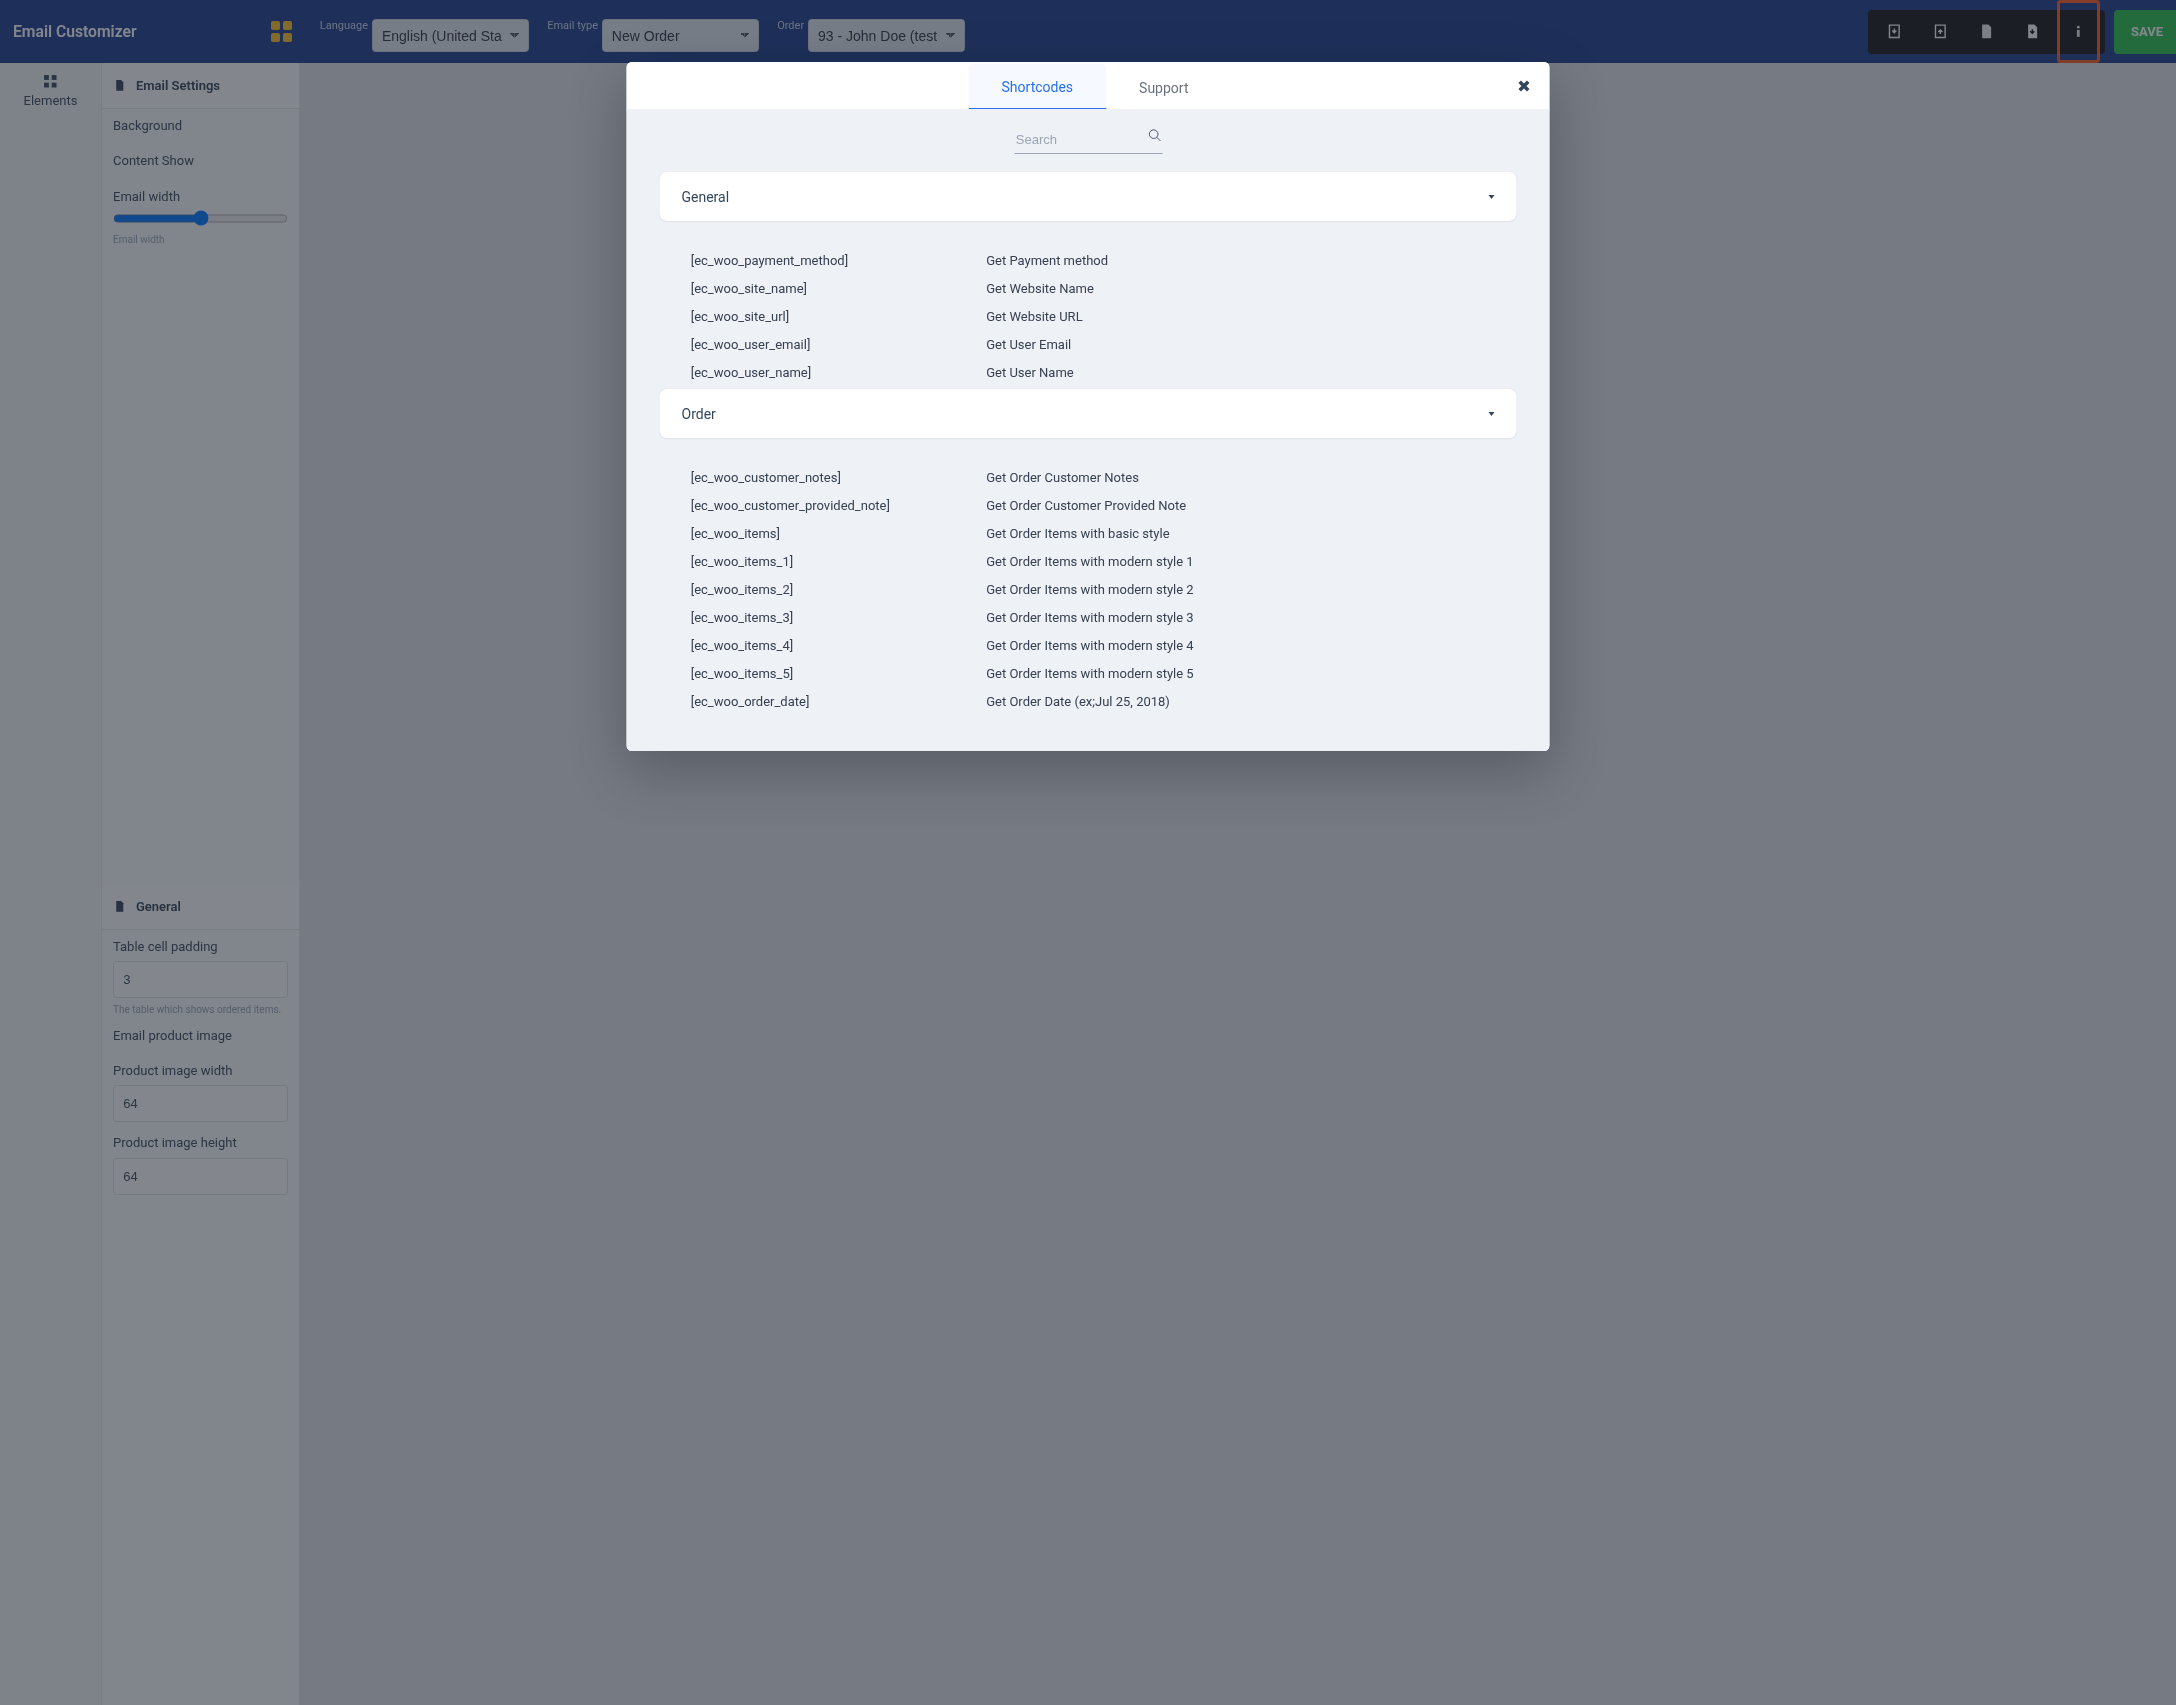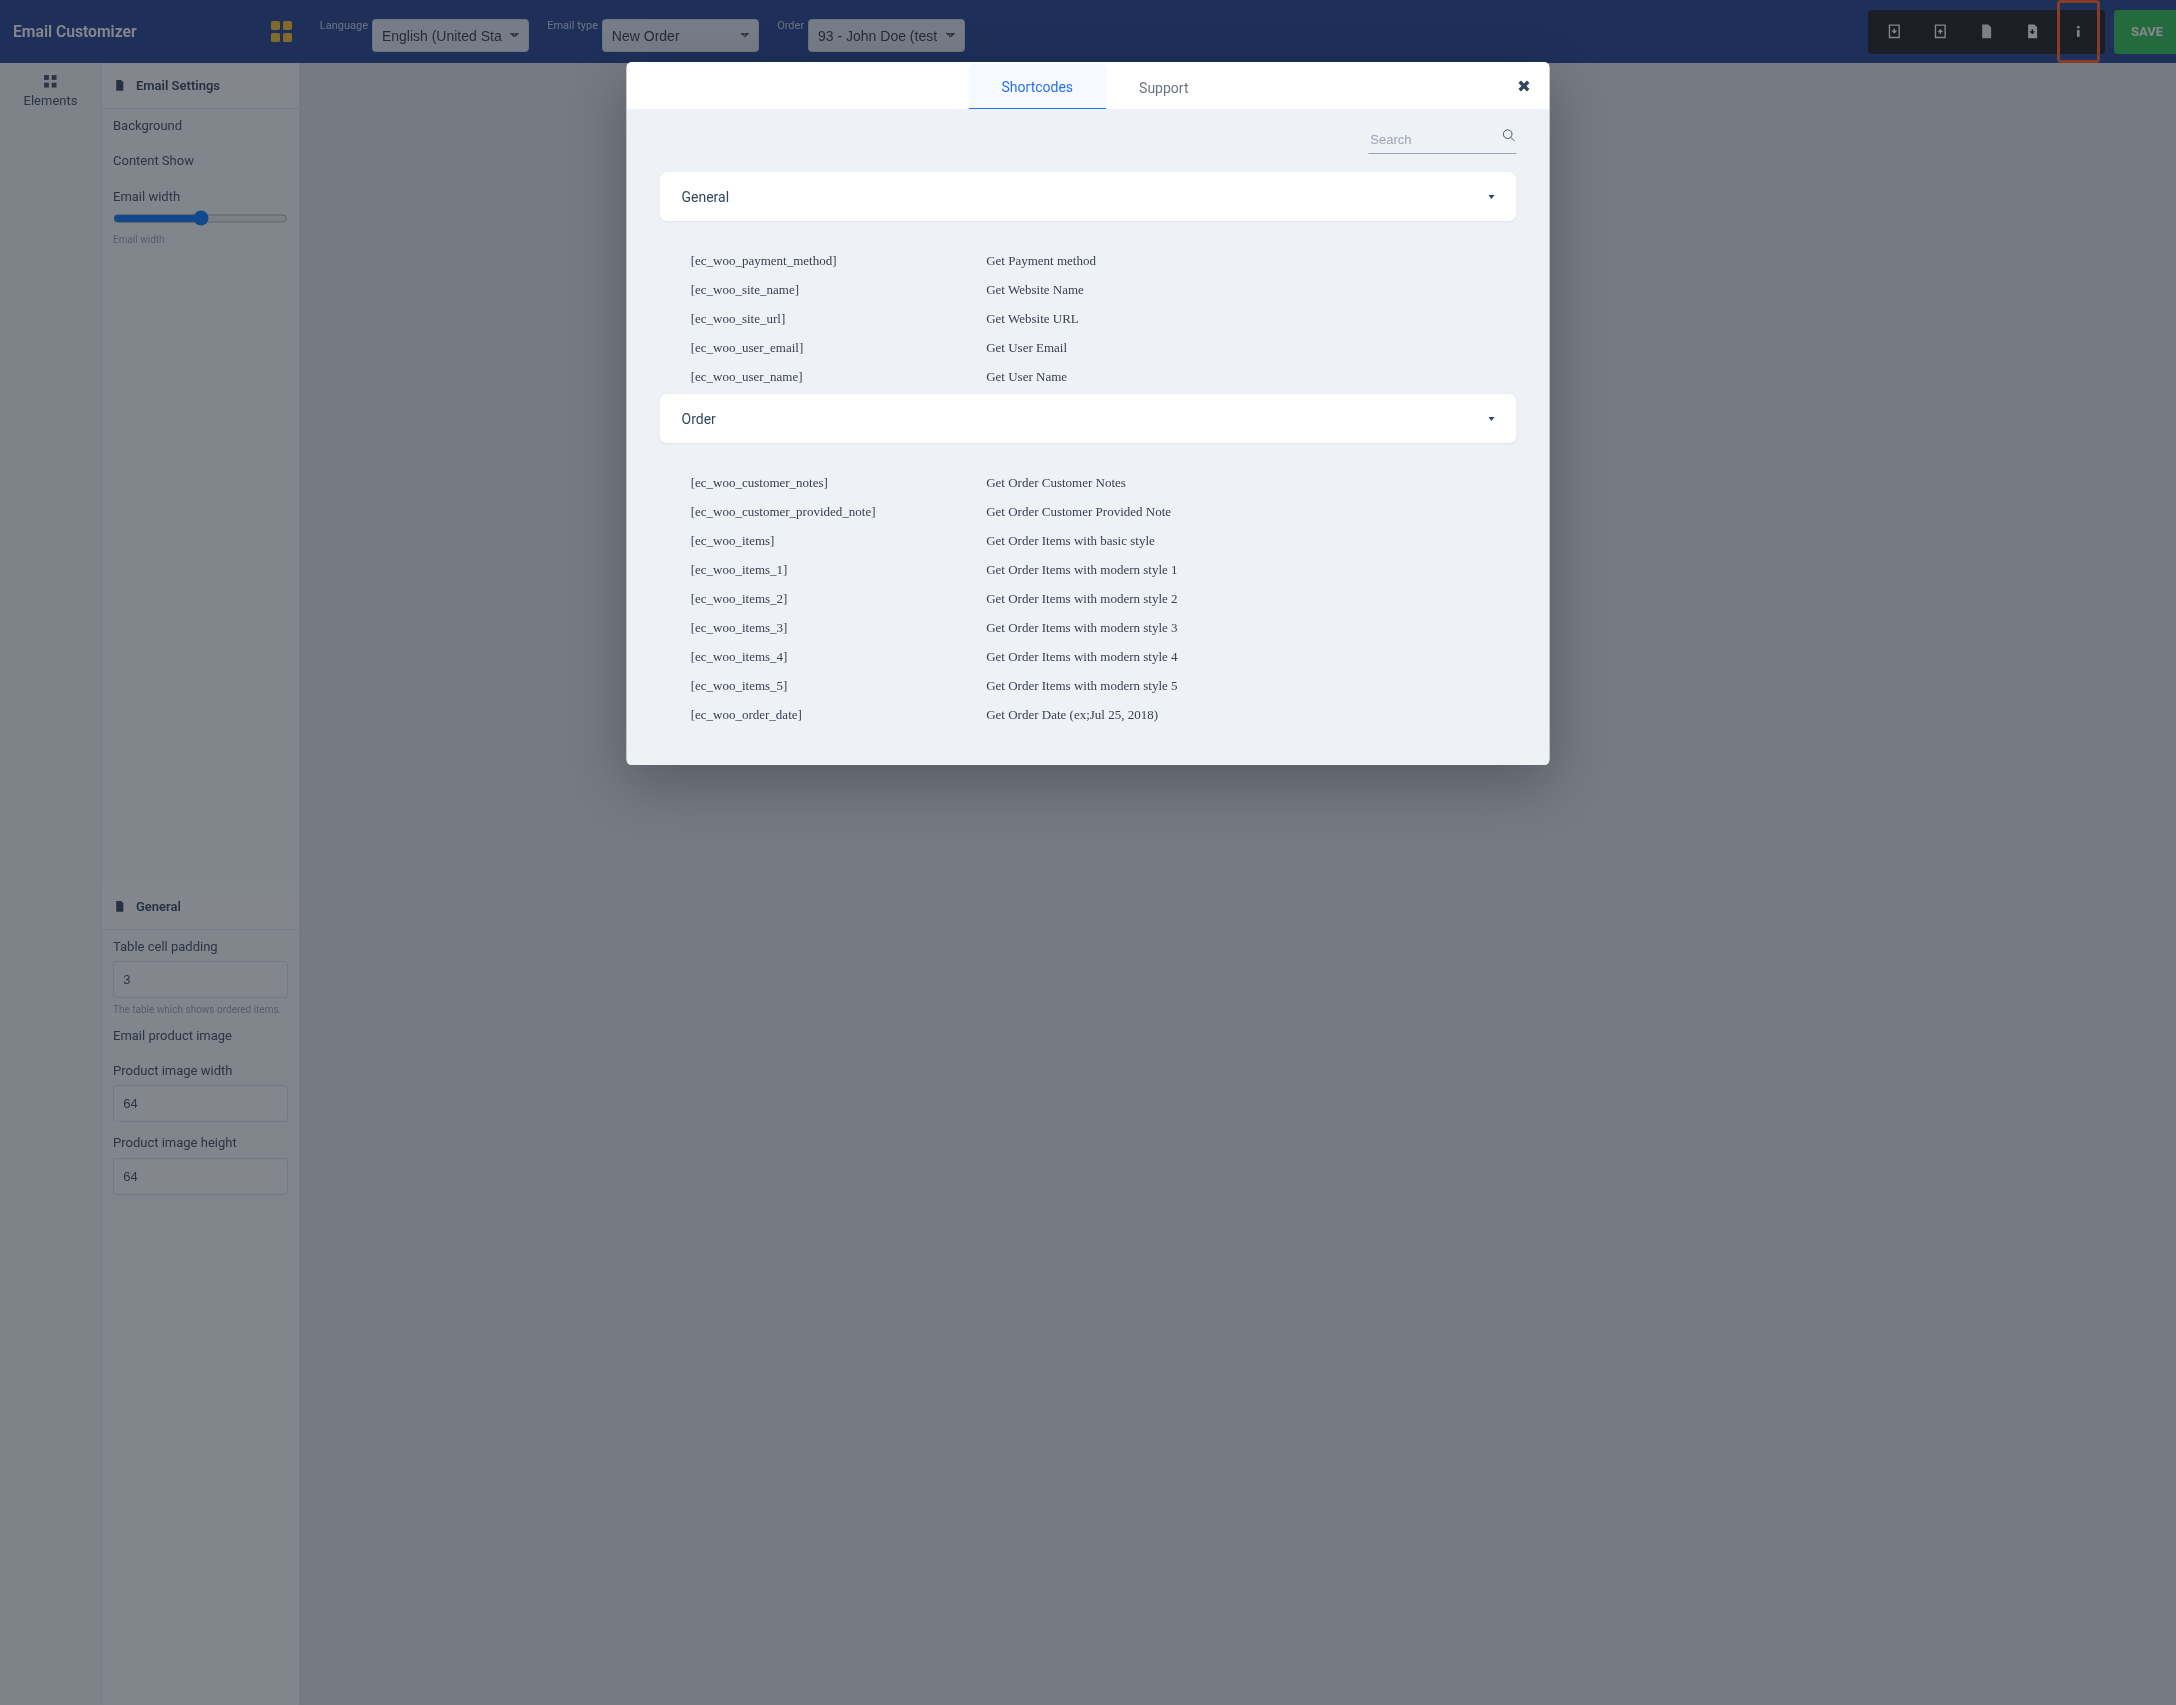--- a/index.html
+++ b/index.html
@@ -56,30 +56,30 @@
 
 
 .modal { position:absolute; top:62px; left:50%; transform:translateX(-50%); width:923px; max-height: calc(100% - 62px); background:#fff; border-radius:5.5px; display:flex; flex-direction:column; overflow:hidden; box-shadow:0 18.5px 55px rgba(0,0,0,.25); }
 .modal-tabs { height:48px; background:#fff; display:flex; align-items:flex-end; justify-content:center; position:relative; border-bottom:0.9px solid #eef1f6;padding-left:14px; }
 .modal-tab { padding:14.8px 33px 13px; font-size:14px; color:#6b7280; cursor:pointer; }
 .modal-tab.active { color:#2670f0; border-bottom:1.8px solid #2670f0; background:#f6f9ff; border-radius:5.5px 5.5px 0 0; }
 .modal-close { position:absolute; right:18.5px; top:14.8px; font-size:16.6px; color:#33475b; cursor:pointer; }
 .modal-body { background:#eef1f6; flex:1; overflow-y:auto; padding:16.6px 33px 33px; display:flex; flex-direction:column; gap:18.5px; }
 .modal-body::-webkit-scrollbar { width:9.2px; }
 .modal-body::-webkit-scrollbar-thumb { background:#c6ccd6; border-radius:4.6px; }
-.search-row { display:flex; justify-content:flex-end; }
+.search-row { display:flex; justify-content:center; }
 .search-wrap { position:relative; width:148px; }
 .search-wrap input { width:100%; border:0; border-bottom:0.9px solid #9aa5b5; background:transparent; padding:5.5px 22px 5.5px 1.8px; font-size:13px; color:#3e4b5b; outline:none; }
 .search-wrap input::placeholder { color:#9aa5b5; }
 .search-wrap svg { position:absolute; right:0; top:1.8px; width:14.8px; height:14.8px; stroke:#3e4b5b; fill:none; stroke-width:1.5; }
 .acc { background:#fff; border-radius:7.4px; box-shadow:0 0.9px 1.8px rgba(20,30,50,.06); }
 .acc-head { display:flex; justify-content:space-between; align-items:center; padding:16.6px 22px; cursor:pointer; }
 .acc-title { color:#33475b; font-size:14px; }
 .caret { width:0; height:0; border-left:3.7px solid transparent; border-right:3.7px solid transparent; border-top:4.6px solid #33475b; }
-.acc-list { padding: 0 22px 3.7px; display:grid; grid-template-columns: 277px 1fr; row-gap:13px; column-gap:18.5px; font-size:13px; color:#374151;font-family:Liberation Serif, serif; }
+.acc-list { padding: 0 22px 3.7px; display:grid; grid-template-columns: 277px 1fr; row-gap:13px; column-gap:18.5px; font-size:13px; color:#374151; }
 .acc-list .code { font-family: inherit; color:#374151; }
 
 </style>
 </head>
 <body>
 
 <div class="header">
   <div class="brand">
     <span>Email Customizer</span>
     <span class="brand-grid">

